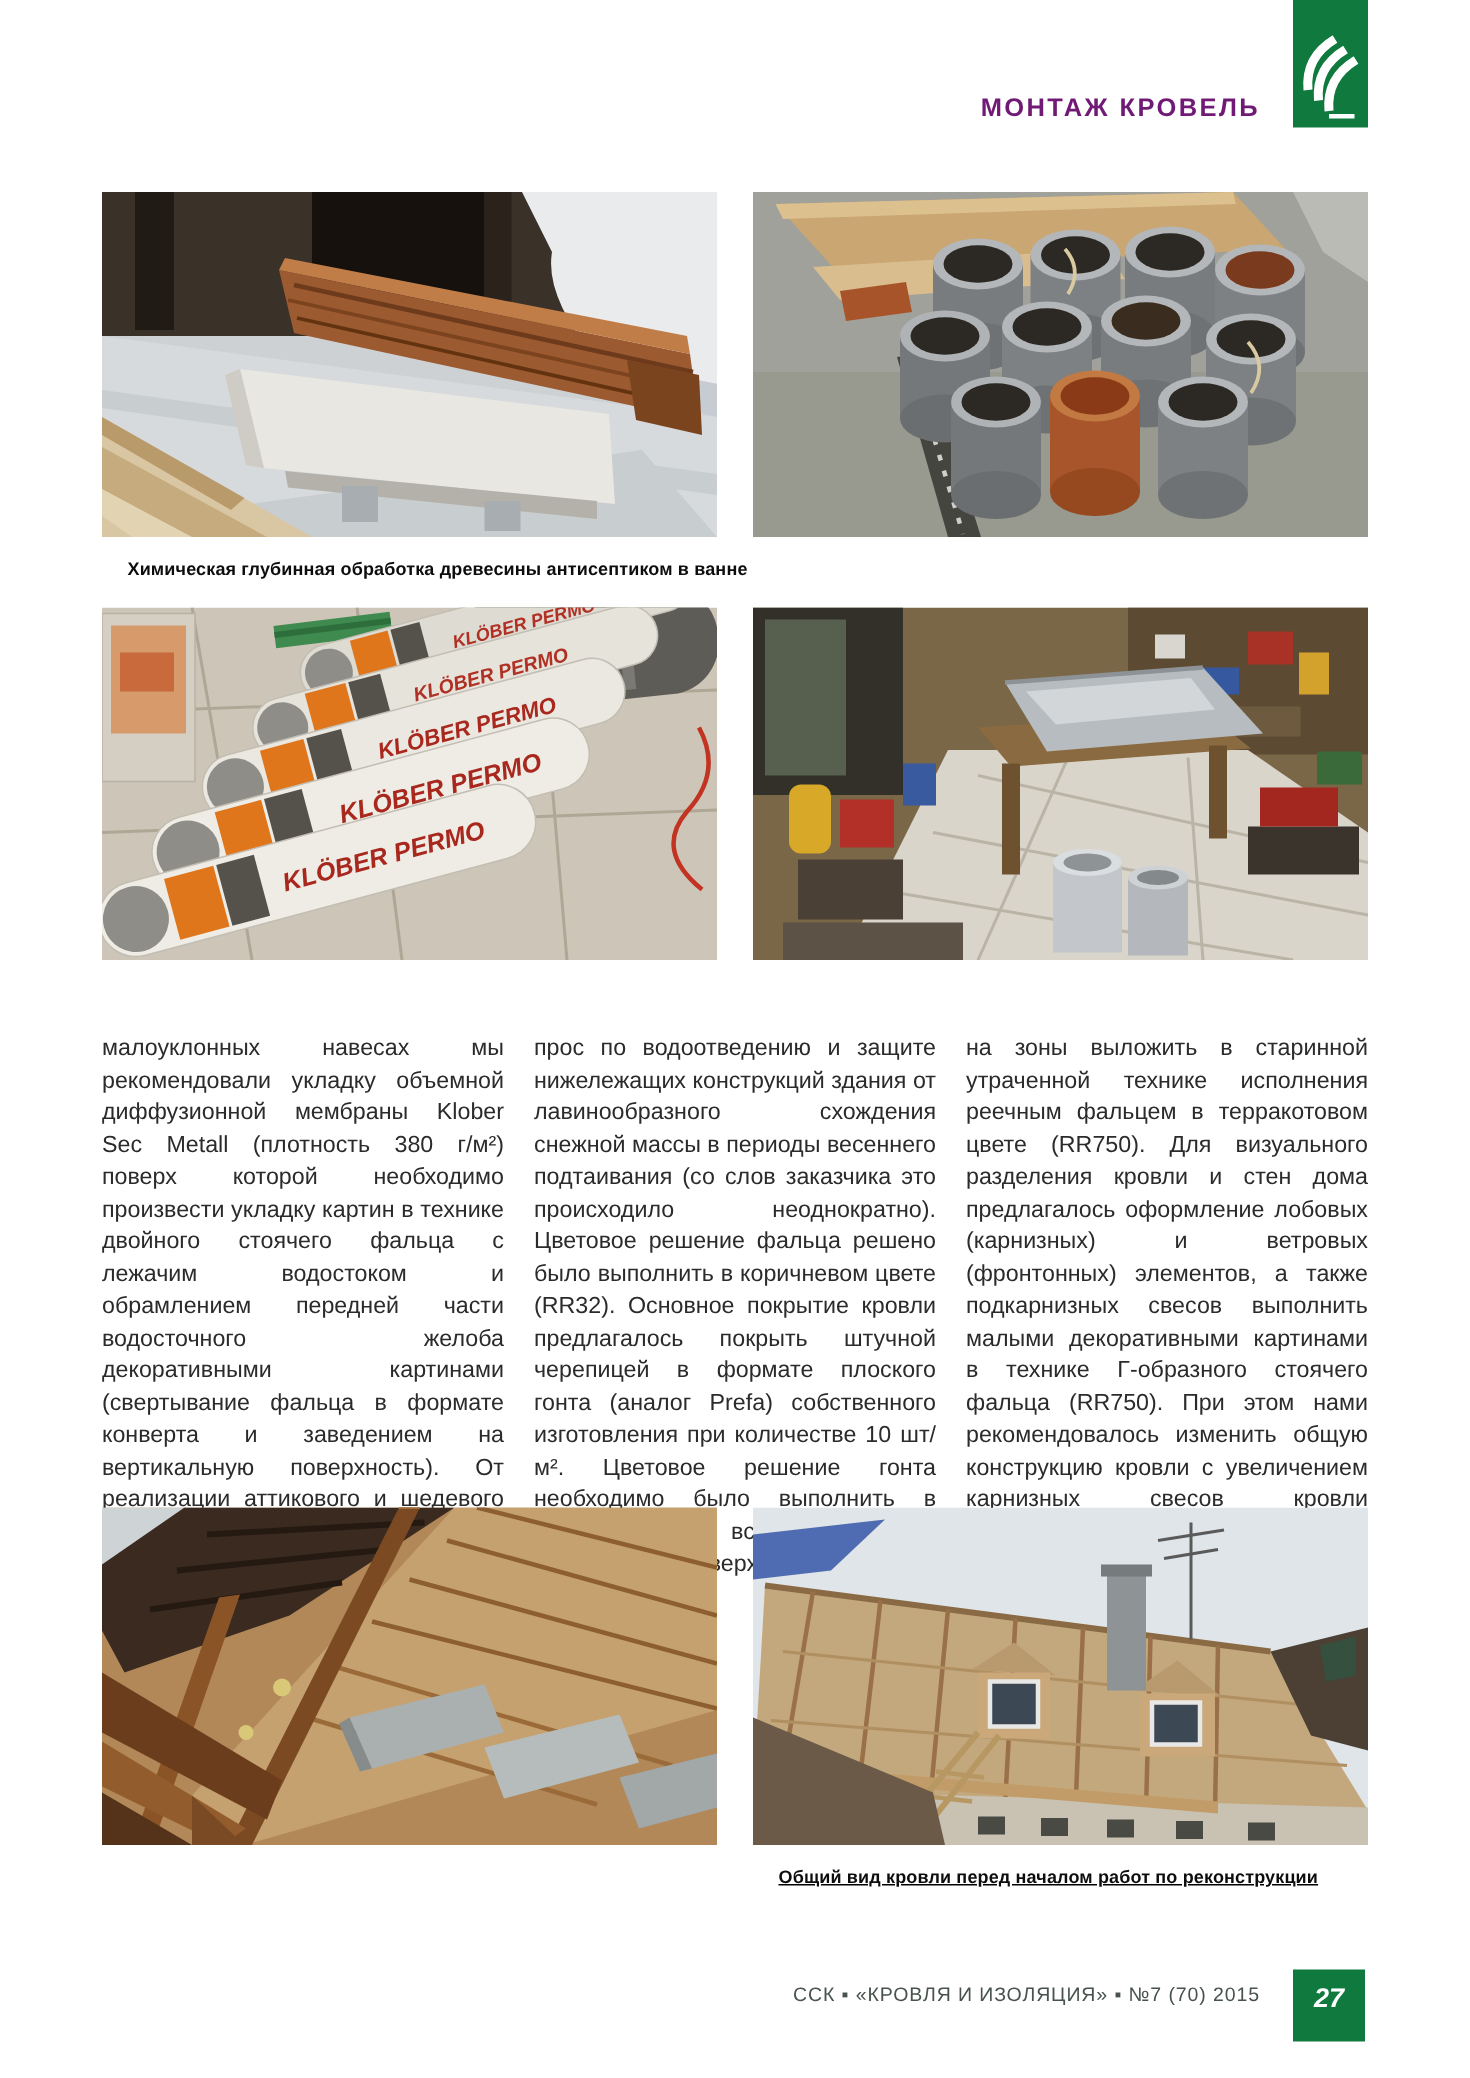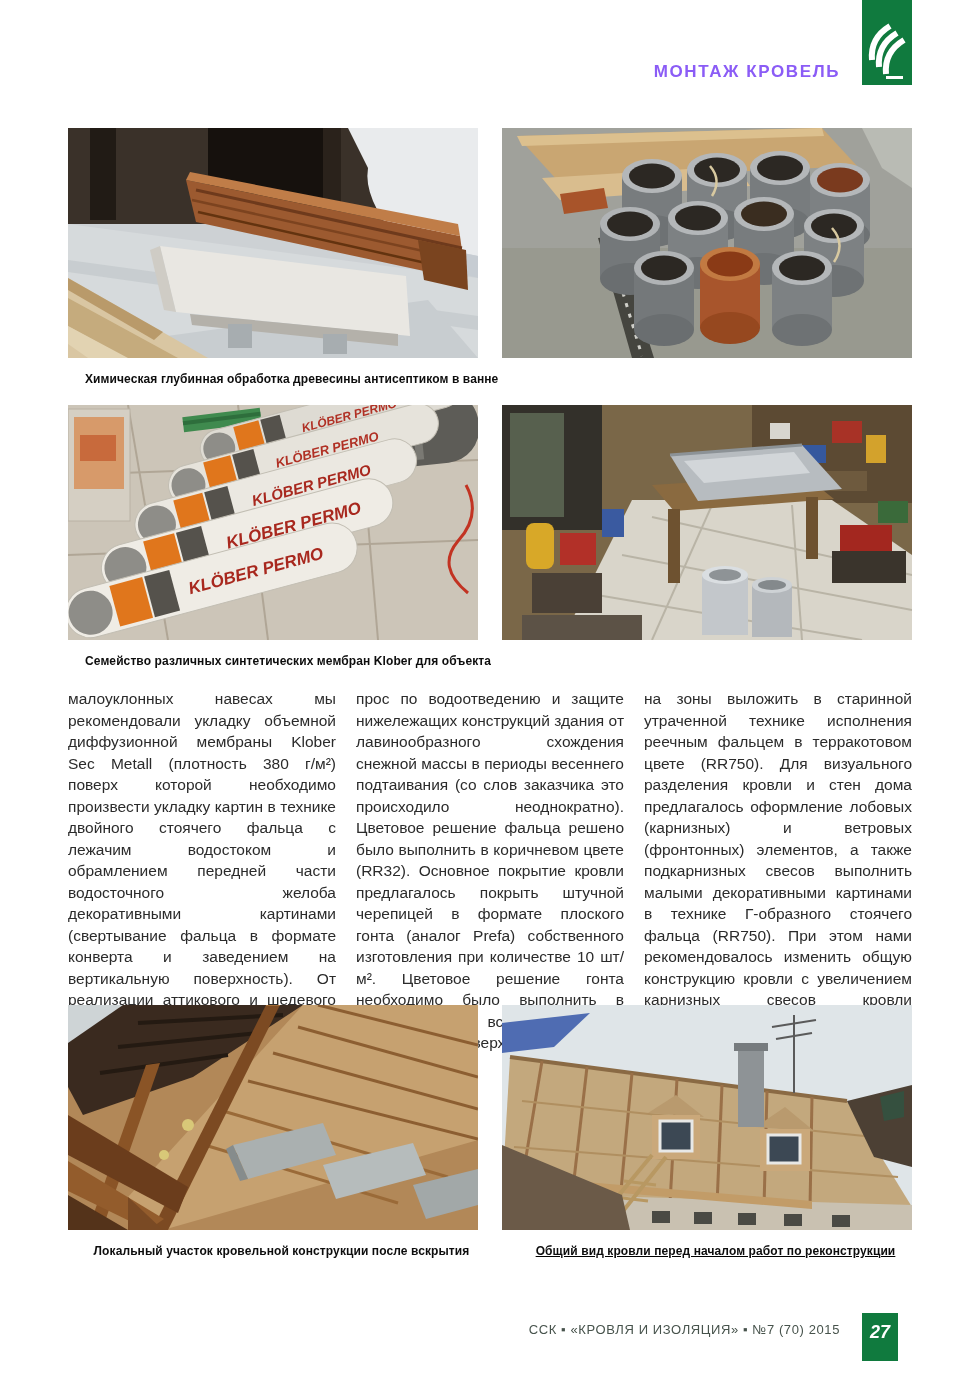--- a/index.html
+++ b/index.html
@@ -1,38 +1,38 @@
 <!DOCTYPE html>
 <html lang="ru"><head>
 <meta charset="utf-8">
 <style>
   html,body{margin:0;padding:0;background:#ffffff;}
   .page{position:relative;width:980px;height:1385px;background:#ffffff;overflow:hidden;
         font-family:"Liberation Sans",sans-serif;}
 
   
   .section-title{position:absolute;top:62px;right:140px;font-size:17px;font-weight:bold;
-                 letter-spacing:1.6px;color:#8b5cf6;}
+                 letter-spacing:1.6px;color:#701a75;}
   .logo-box{position:absolute;left:862px;top:0;width:50px;height:85px;background:#107a3e;}
 
   
-  figure{position:absolute;margin:0;padding:0;text-align:center;}
+  figure{position:absolute;margin:0;padding:0;}
   .photo{display:block;}
   figcaption{display:block;padding:14px 0 0 17px;font-size:12px;font-weight:bold;
              color:#0d0d0d;letter-spacing:0.1px;}
 
   
   .article{position:absolute;left:68px;top:688px;width:844px;display:flex;gap:20px;}
   .article .col{width:268px;font-size:15.5px;line-height:21.5px;color:#2b2b2b;
                 text-align:justify;}
 
   
   .footer-line{position:absolute;top:1322px;right:140px;font-size:13px;letter-spacing:0.6px;
                color:#47534c;}
-  .page-badge{position:absolute;left:862px;top:1313px;width:36px;height:48px;background:#107a3e;
+  .page-badge{position:absolute;left:862px;top:1313px;width:48px;height:48px;background:#107a3e;
               color:#ffffff;font-size:18px;font-weight:bold;font-style:italic;
               display:flex;align-items:flex-start;justify-content:center;padding-top:9px;
               box-sizing:border-box;}
 </style>
 </head>
 <body>
 
 <div class="page">
 
   <div class="section-title">МОНТАЖ КРОВЕЛЬ</div>
@@ -199,21 +199,20 @@
       </g>
       <g transform="translate(-8,190) rotate(-15)">
         <rect width="300" height="50" rx="25" fill="#efece5" stroke="#c2beb3"></rect>
         <circle cx="25" cy="25" r="22" fill="#8e8d88"></circle>
         <rect x="50" y="4" width="34" height="42" fill="#e0761c"></rect>
         <rect x="86" y="4" width="26" height="42" fill="#55524c"></rect>
         <text x="126" y="33" font-size="17" font-weight="bold" font-style="italic" fill="#a8281e">KLÖBER PERMO</text>
       </g>
       <path d="M398 80 q 16 30 -8 56 q -22 26 10 52" stroke="#c23322" stroke-width="3" fill="none"></path>
     </svg>
-    <figcaption>Семейство различных синтетических мембран Klober для объекта</figcaption>
   </figure>
 
   <figure style="left:502px;top:405px;">
     <svg class="photo" width="410" height="235" viewBox="0 0 410 235" preserveAspectRatio="none">
       <rect width="410" height="235" fill="#7a6748"></rect>
       <rect width="100" height="125" fill="#33302a"></rect>
       <rect x="8" y="8" width="54" height="104" fill="#57604e"></rect>
       <rect x="250" width="160" height="98" fill="#5c4a33"></rect>
       <rect x="268" y="18" width="20" height="16" fill="#d8d6cf"></rect>
       <rect x="300" y="40" width="24" height="18" fill="#35589e"></rect>
@@ -286,21 +285,20 @@
       <path d="M198 0 L212 0" stroke="#a06a34" stroke-width="2"></path>
       <path d="M92 58 L34 225 L20 225 L78 60 Z" fill="#8a5426"></path>
 
       <path d="M0 110 L120 182 L110 208 L0 150 Z" fill="#6b3d1c"></path>
       <path d="M0 156 L96 214 L80 225 L0 186 Z" fill="#935c2c"></path>
       <path d="M0 190 L60 225 L0 225 Z" fill="#54331a"></path>
       <circle cx="120" cy="120" r="6" fill="#d8c878"></circle>
       <circle cx="96" cy="150" r="5" fill="#d8c878"></circle>
       <path d="M60 192 L95 225 L60 225 Z" fill="#7a4a24"></path>
     </svg>
-    <figcaption>Локальный участок кровельной конструкции после вскрытия</figcaption>
   </figure>
 
   <figure style="left:502px;top:1005px;text-decoration:underline;">
     <svg class="photo" width="410" height="225" viewBox="0 0 410 225" preserveAspectRatio="none">
       <rect width="410" height="225" fill="#dfe5e8"></rect>
       <polygon points="0,18 88,8 52,42 0,48" fill="#4f6cb2"></polygon>
       <polygon points="8,52 345,96 410,202 0,190" fill="#c3a87d"></polygon>
       <polyline points="8,52 345,96" stroke="#8a6a44" stroke-width="4" fill="none"></polyline>
       <path d="M40 56 L18 188" stroke="#9a7048" stroke-width="3"></path>
       <path d="M85 62 L70 192" stroke="#9a7048" stroke-width="3"></path>

